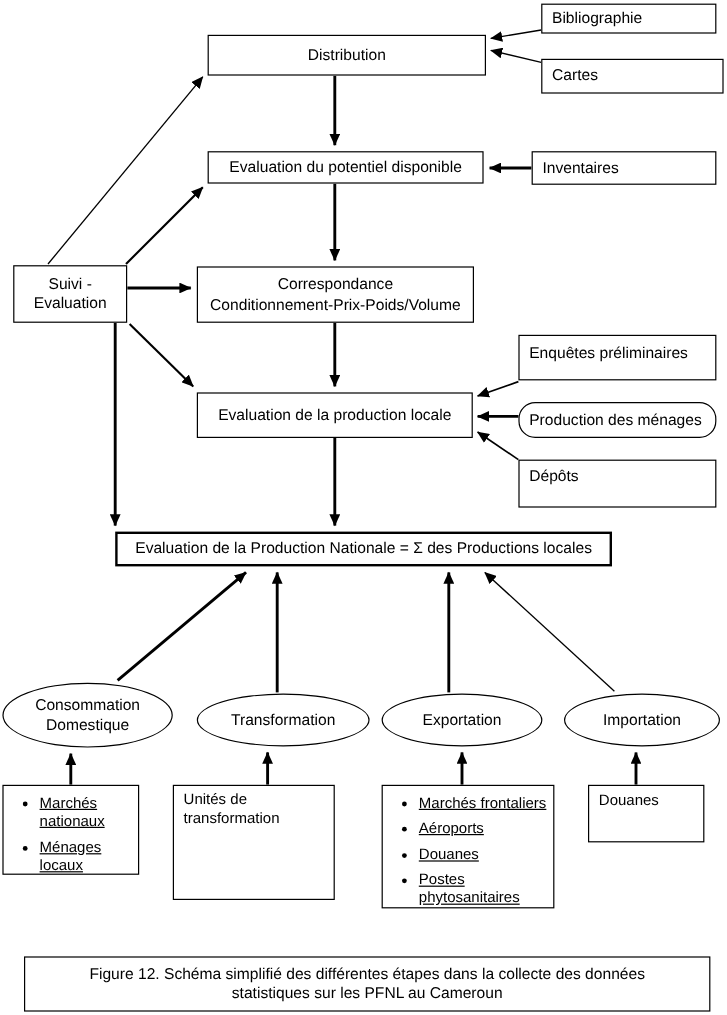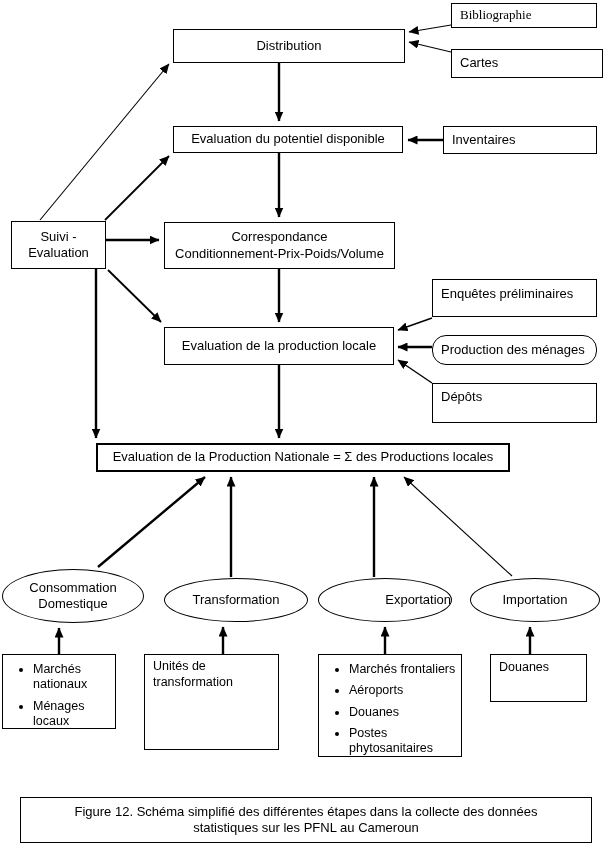--- a/index.html
+++ b/index.html
@@ -21,39 +21,39 @@
   }
   .center{display:flex;flex-direction:column;justify-content:center;text-align:center;}
   .topleft{padding:5px 4px 0 8px;}
 
   .ellipse{
     position:absolute;background:#fff;border:1px solid #000;border-radius:50%;
     box-sizing:border-box;font-size:13px;line-height:1.25;
     display:flex;flex-direction:column;align-items:center;justify-content:center;text-align:center;
   }
 
-  ul.bullets{margin:7px 0 0 0;padding:0 4px 0 30px;font-size:12.5px;line-height:1.22;list-style:disc outside;}
+  ul.bullets{margin:7px 0 0 0;padding:0 4px 0 30px;font-size:12.5px;line-height:1.22;list-style:disc outside;text-decoration:underline;}
   ul.bullets li{margin-bottom:6px;}
 
   
-  #n-bibliographie{left:451px;top:3px;width:146px;height:25px;padding-top:3px;font-family:Liberation Serif, serif;}
+  #n-bibliographie{left:451px;top:3px;width:146px;height:25px;padding-top:3px;}
   #n-cartes{left:451px;top:49px;width:152px;height:29px;}
   #n-distribution{left:173px;top:29px;width:232px;height:34px;}
   #n-inventaires{left:443px;top:126px;width:154px;height:28px;}
   #n-potentiel{left:173px;top:126px;width:230px;height:27px;}
   #n-suivi{left:11px;top:221px;width:95px;height:48px;}
   #n-correspondance{left:164px;top:222px;width:231px;height:47px;}
   #n-enquetes{left:432px;top:279px;width:165px;height:38px;padding-top:6px;}
   #n-prodlocale{left:164px;top:327px;width:230px;height:38px;}
   #n-menages{left:432px;top:335px;width:165px;height:30px;padding-top:6px;border-radius:14px;}
   #n-depots{left:432px;top:383px;width:165px;height:40px;}
   #n-nationale{left:96px;top:443px;width:414px;height:29px;border-width:2px;}
   #n-consommation{left:2px;top:569px;width:142px;height:54px;}
   #n-transformation{left:164px;top:578px;width:144px;height:44px;}
-  #n-exportation{left:318px;top:578px;width:134px;height:44px;align-items:flex-end;}
+  #n-exportation{left:318px;top:578px;width:134px;height:44px;}
   #n-importation{left:470px;top:578px;width:130px;height:44px;}
   #n-b1{left:2px;top:654px;width:114px;height:75px;}
   #n-b2{left:144px;top:654px;width:135px;height:96px;padding-top:4px;font-size:12.5px;}
   #n-b3{left:318px;top:654px;width:144px;height:103px;}
   #n-b4{left:490px;top:654px;width:97px;height:48px;font-size:12.5px;}
   #n-caption{left:20px;top:797px;width:572px;height:46px;}
 </style>
 </head>
 <body>
 

